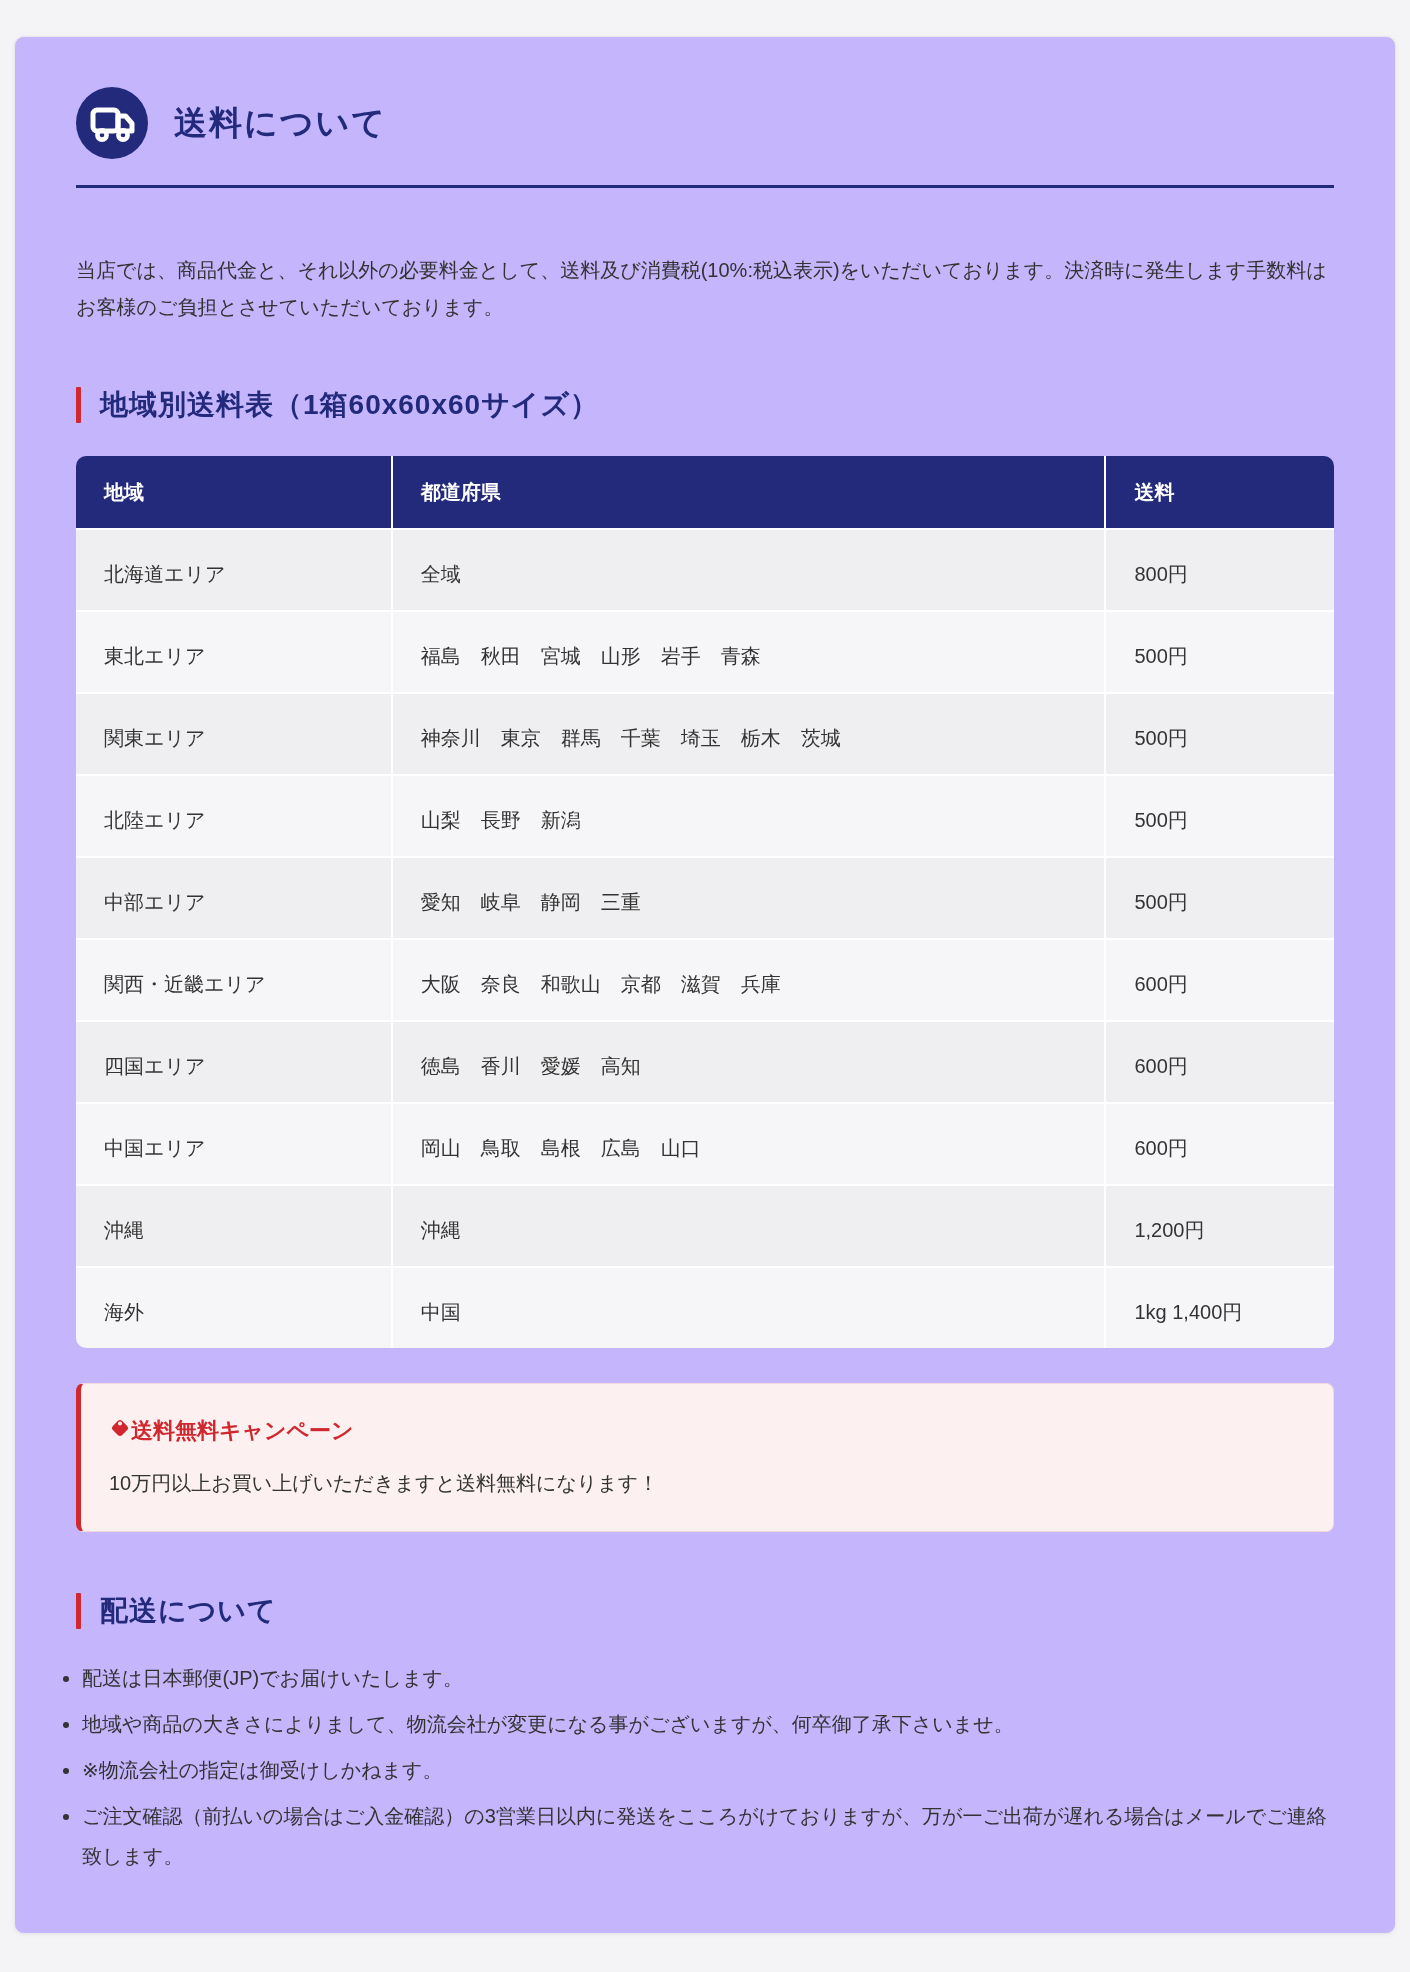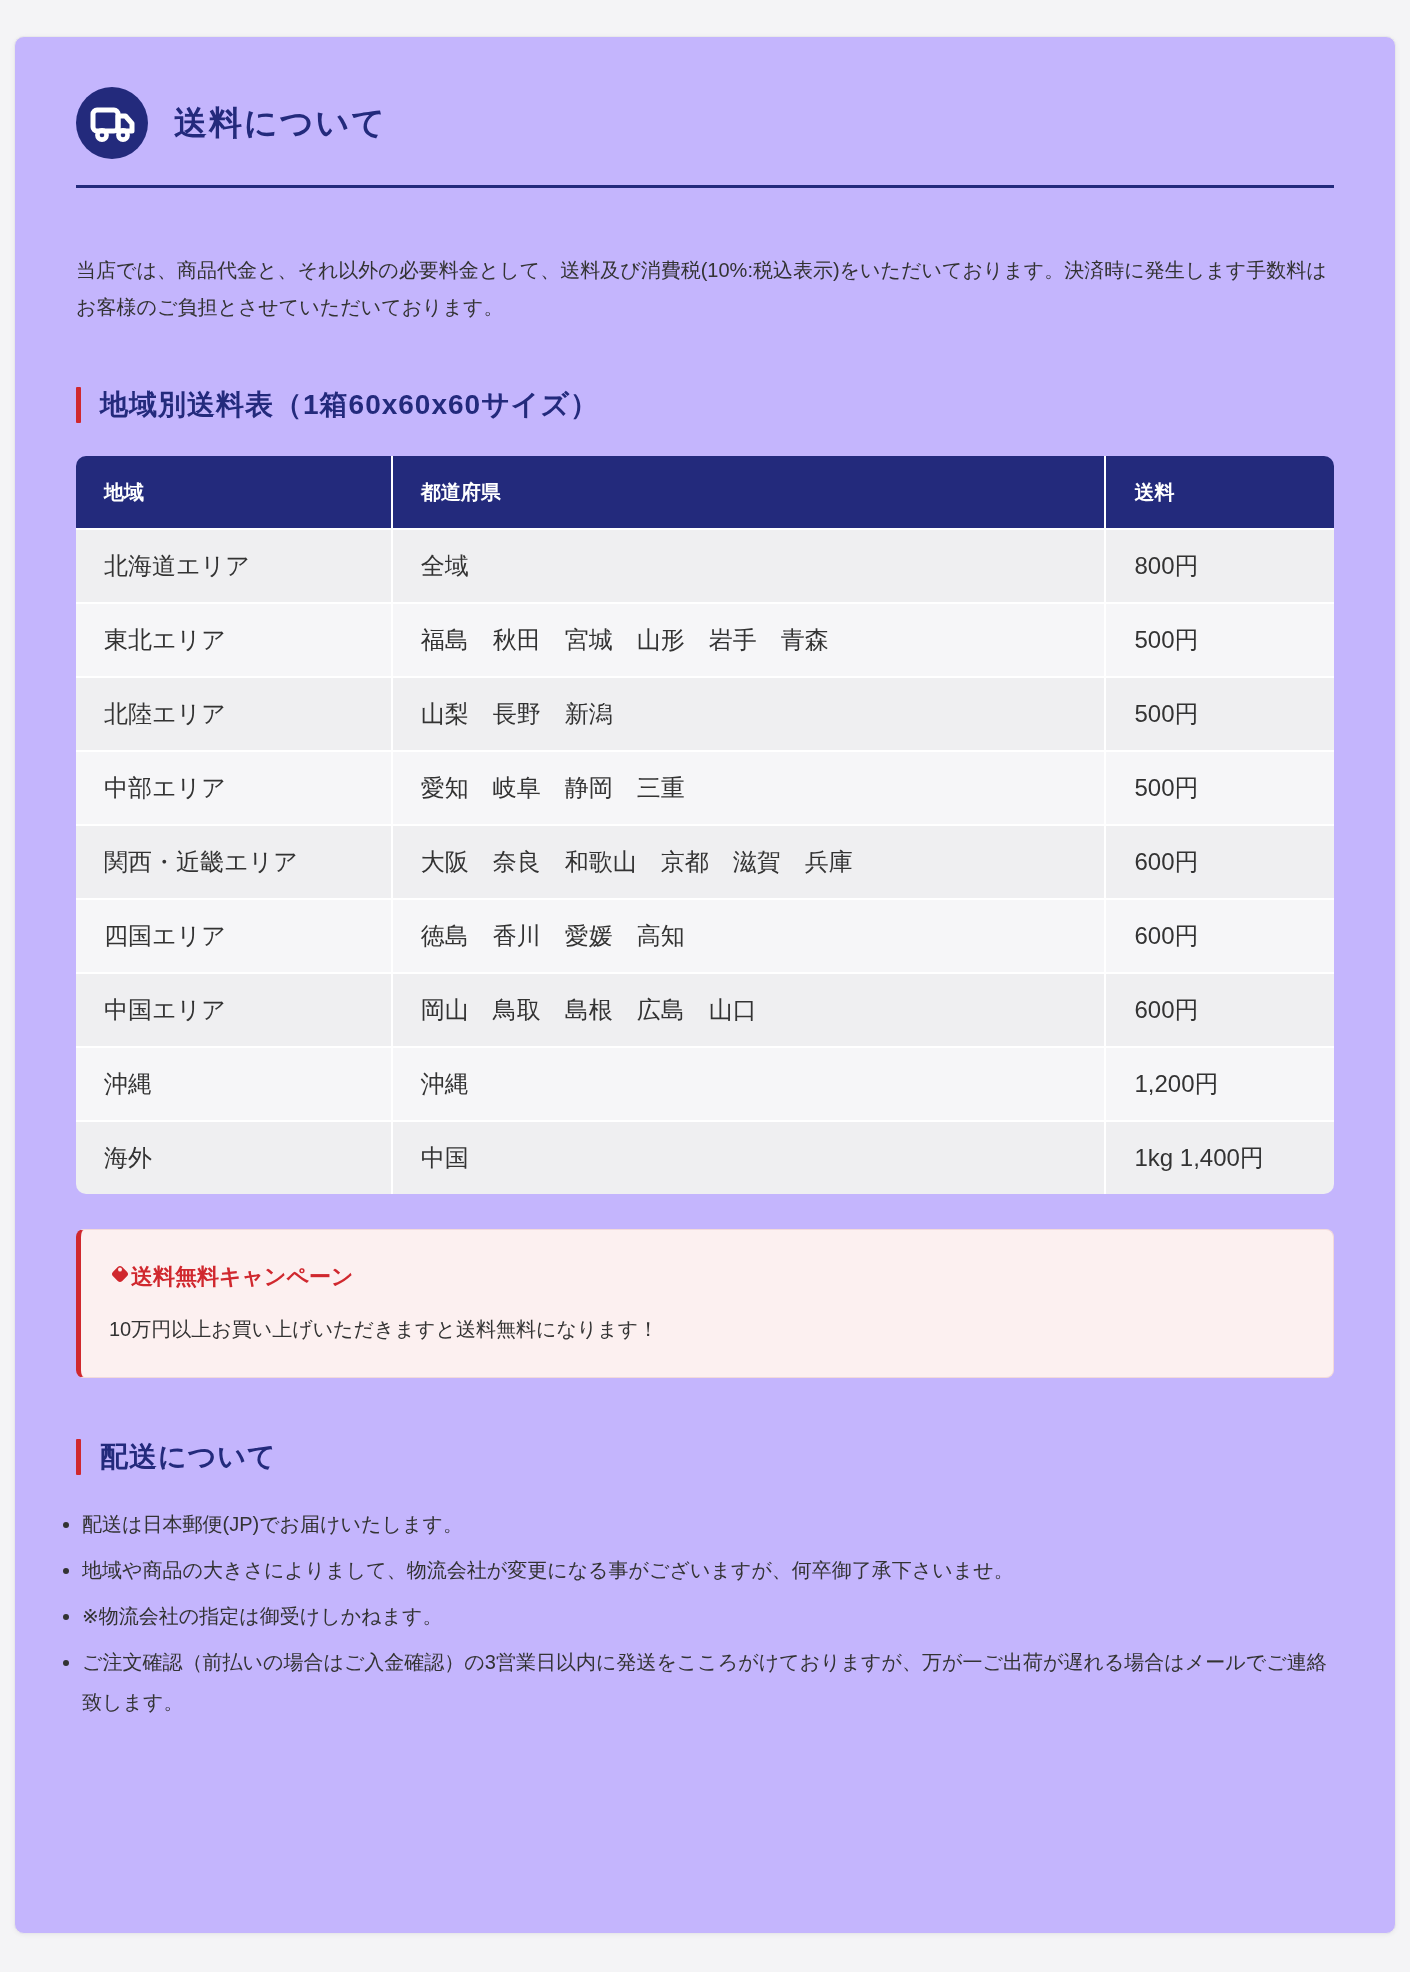--- a/index.html
+++ b/index.html
@@ -92,23 +92,23 @@
     color: #ffffff;
     font-size: 20px;
     font-weight: bold;
     text-align: left;
     padding: 0 0 0 28px;
     height: 72px;
     border-right: 2px solid #ffffff;
   }
   table.fees th:last-child { border-right: none; }
   table.fees td {
-    font-size: 24px;
-    color: #333333;
-    padding: 0 10px 0 28px;
+    font-size: 20px;
+    color: #333333;
+    padding: 8px 10px 0 28px;
     height: 72px;
     border-right: 2px solid #ffffff;
     border-top: 2px solid #ffffff;
   }
   table.fees td:last-child { border-right: none; }
   table.fees tbody tr:nth-child(odd)  td { background: #efeff1; }
   table.fees tbody tr:nth-child(even) td { background: #f6f6f8; }
   
   .campaign {
     margin-top: 35px;
@@ -185,20 +185,25 @@
         </thead>
         <tbody>
           <tr>
             <td>北海道エリア</td>
             <td>全域</td>
             <td>800円</td>
           </tr>
           <tr>
             <td>東北エリア</td>
             <td>福島　秋田　宮城　山形　岩手　青森</td>
+            <td>500円</td>
+          </tr>
+          <tr>
+            <td>関東エリア</td>
+            <td>神奈川　東京　群馬　千葉　埼玉　栃木　茨城</td>
             <td>500円</td>
           </tr>
           <tr>
             <td>北陸エリア</td>
             <td>山梨　長野　新潟</td>
             <td>500円</td>
           </tr>
           <tr>
             <td>中部エリア</td>
             <td>愛知　岐阜　静岡　三重</td>

